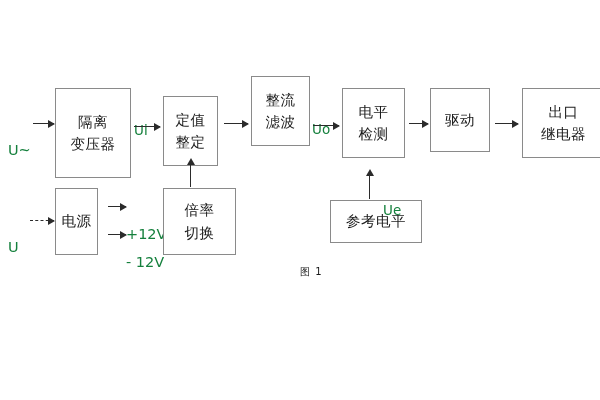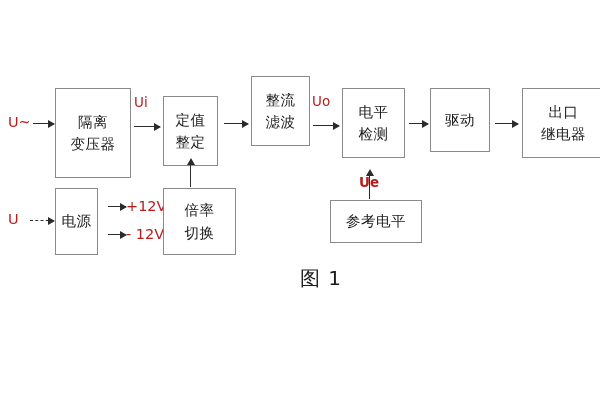--- a/index.html
+++ b/index.html
@@ -29,32 +29,33 @@
     font-size: 14.5px;
     line-height: 1.55;
     letter-spacing: 0.5px;
   }
   .box .line {
     display: block;
     white-space: nowrap;
   }
   .label {
     position: absolute;
-    color: #b91c1c;
+    color: #15803d;
     font-size: 13.5px;
     line-height: 1;
     white-space: nowrap;
+    margin-top: 28px;
   }
   .label.big {
     font-size: 14.5px;
   }
   .caption {
     position: absolute;
     color: #1a1a1a;
-    font-size: 20px;
+    font-size: 10px;
     white-space: nowrap;
     letter-spacing: 1px;
   }
   
   .arrow-h {
     position: absolute;
     height: 0;
     border-top: 1.6px solid #2b2b2b;
   }
   .arrow-h::after {
@@ -157,17 +158,17 @@
     <span class="line">切换</span>
   </div>
 
   <div class="arrow-v-up" style="left:190px; top:165px; height:22px;"></div>
 
   <div class="box" style="left:330px; top:200px; width:92px; height:43px;">
     <span class="line">参考电平</span>
   </div>
 
   <div class="arrow-v-up" style="left:369px; top:176px; height:23px;"></div>
-  <div class="label" style="left:359px; top:176px;font-weight:bold;">Ue</div>
+  <div class="label" style="left:383px; top:176px;">Ue</div>
 
   <div class="caption" style="left:300px; top:265px;">图 1</div>
 
 </div>
 
 </body></html>

